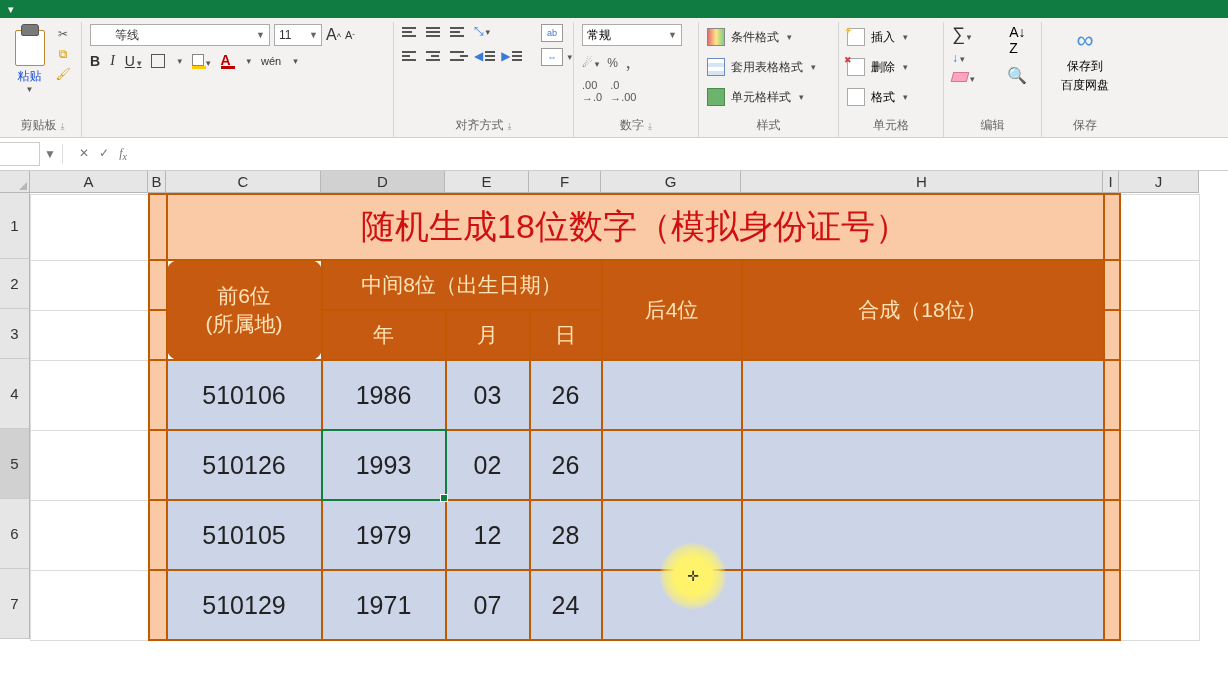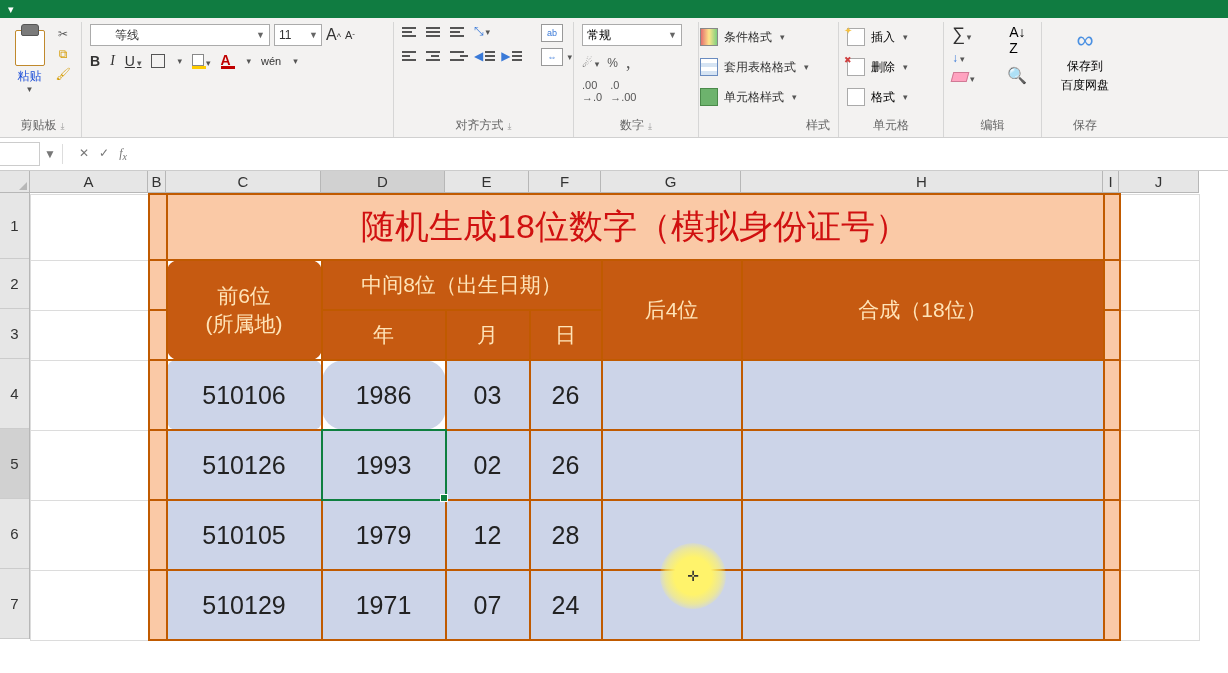--- a/index.html
+++ b/index.html
@@ -332,21 +332,21 @@
         </div>
         <div class="num-row">
           <span style="font-size:11px;">.00<br>→.0</span>
           <span style="font-size:11px;">.0<br>→.00</span>
         </div>
       </div>
     </div>
     <div class="rg-title"><span>数字</span><span class="dl">⤓</span></div>
   </div>
 
-  <div class="ribbon-group" style="width:140px;align-items:flex-end;">
+  <div class="ribbon-group" style="width:140px;">
     <div class="rg-body">
       <div class="styles-col">
         <div class="style-item">
           <span class="si-icn icn-cf"></span>
           <span>条件格式</span>
             <span class="caret-sm">▾</span>
         </div>
         <div class="style-item">
           <span class="si-icn icn-tbl"></span>
           <span>套用表格格式</span>
@@ -477,22 +477,22 @@
               <td style="width:18px;height:50px;" class="thin-col"></td>
               <td class="hdr-cell" style="width:124px;height:50px;">年</td>
               <td class="hdr-cell" style="width:84px;">月</td>
               <td class="hdr-cell" style="width:72px;">日</td>
               <td style="width:16px;height:50px;" class="thin-col"></td>
               <td style="width:80px;height:50px;" class="plain"></td>
             </tr>
             <tr>
               <td style="width:118px;height:70px;" class="plain"></td>
               <td style="width:18px;height:70px;" class="thin-col"></td>
-              <td class="data-cell" style="width:155px;height:70px;border-radius:9px;">510106</td>
-              <td class="data-cell" style="width:124px;border-radius:22px;">1986</td>
+              <td class="data-cell" style="width:155px;height:70px;">510106</td>
+              <td class="data-cell" style="width:124px;">1986</td>
               <td class="data-cell" style="width:84px;">03</td>
               <td class="data-cell" style="width:72px;">26</td>
               <td class="data-cell" style="width:140px;"></td>
               <td class="data-cell" style="width:362px;"></td>
               <td style="width:16px;height:70px;" class="thin-col"></td>
               <td style="width:80px;height:70px;" class="plain"></td>
             </tr>
             <tr>
               <td style="width:118px;height:70px;" class="plain"></td>
               <td style="width:18px;height:70px;" class="thin-col"></td>

